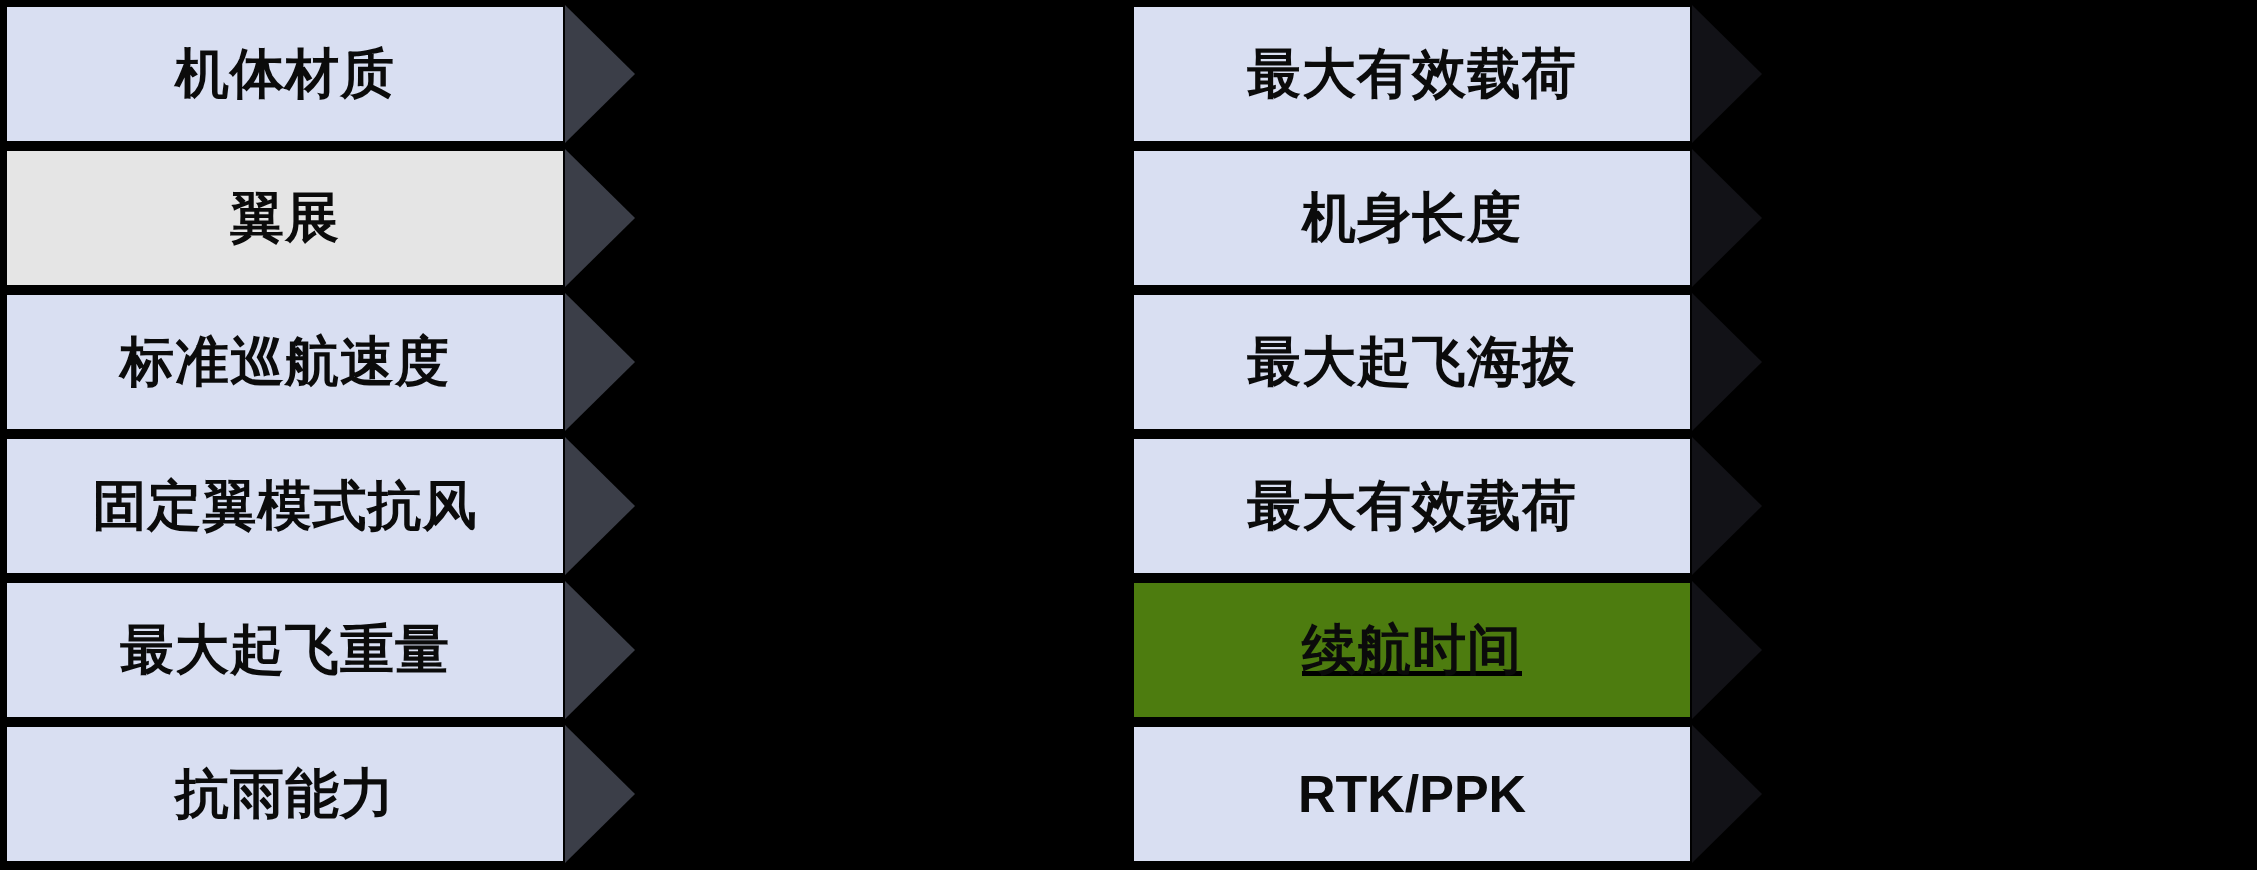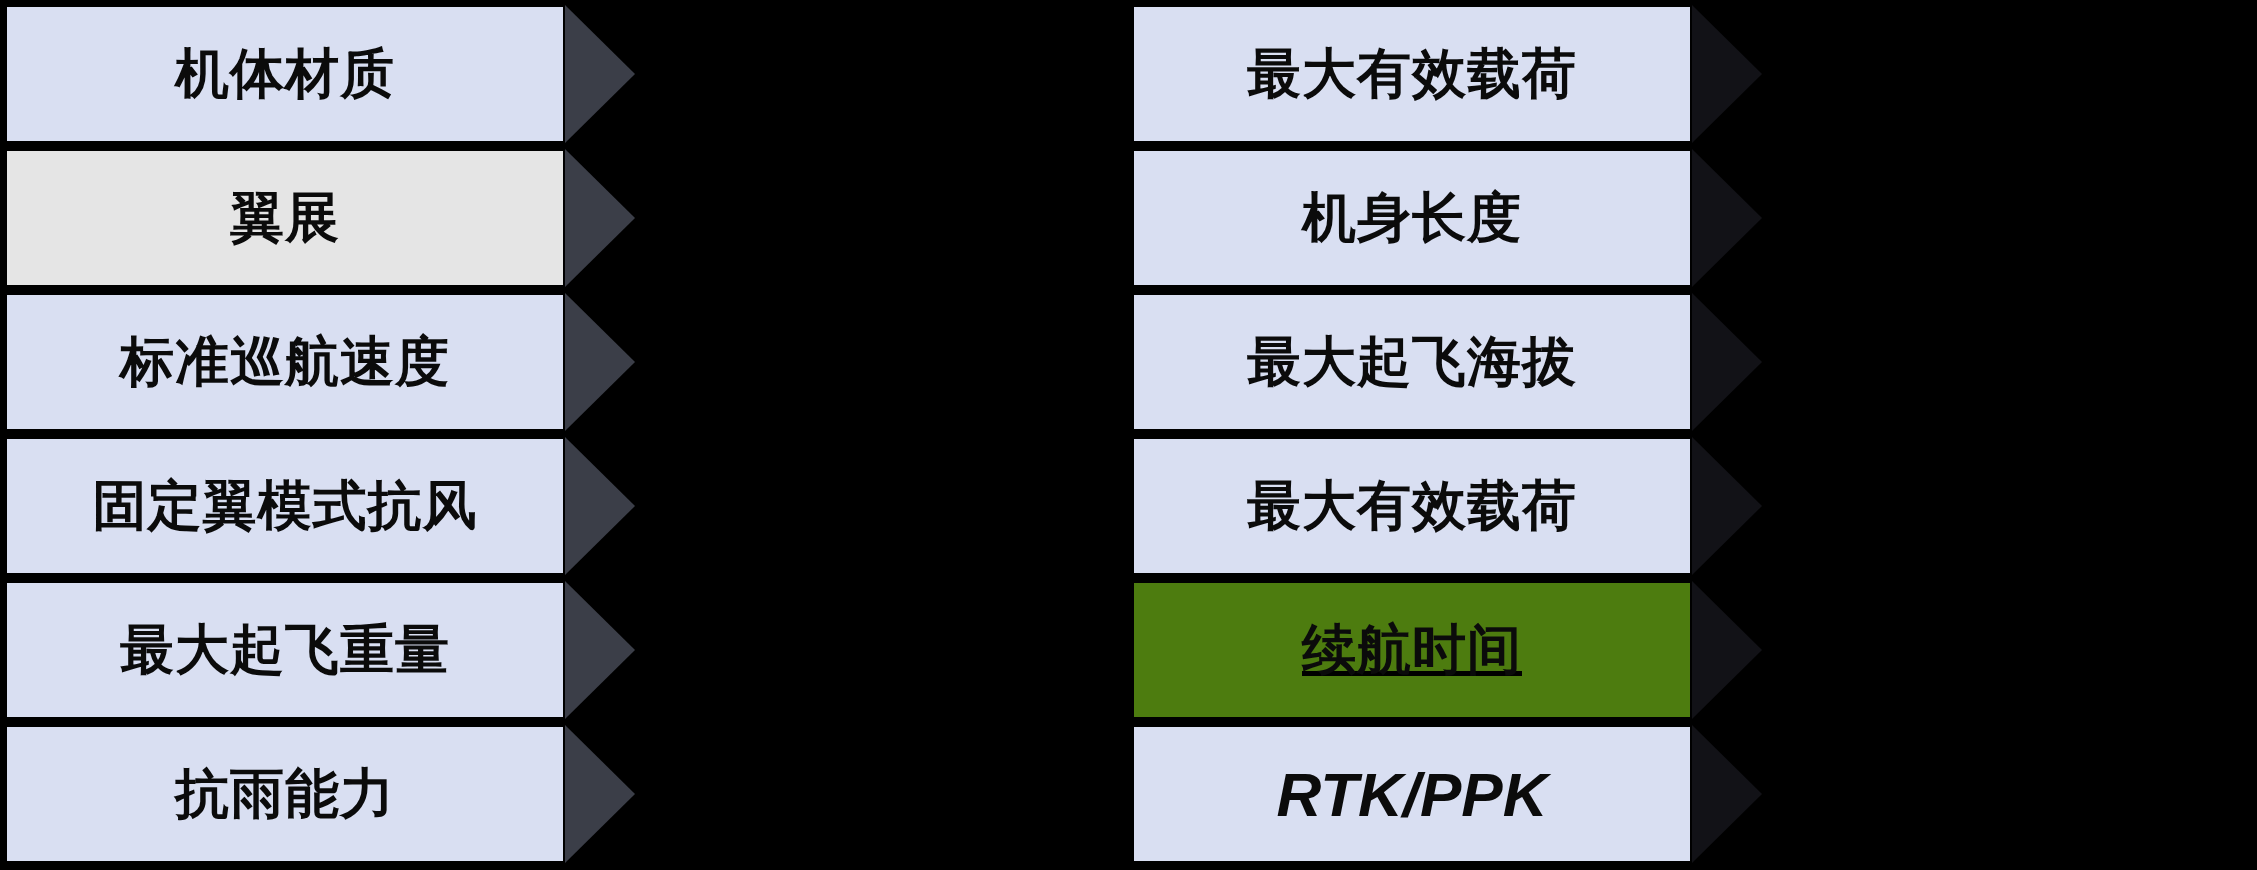--- a/index.html
+++ b/index.html
@@ -41,23 +41,22 @@
     justify-content: center;
   }
   .label {
     font-size: 54px;
     font-weight: 700;
     color: #0b0b0b;
     letter-spacing: 1px;
     white-space: nowrap;
   }
   .label.latin {
-    font-size: 62px;
+    font-size: 52px;
     letter-spacing: 0;
-    font-style: italic;
   }
   .arrow {
     width: 70px;
     height: 100%;
     flex: 0 0 70px;
     clip-path: polygon(0 0, 100% 50%, 0 100%);
   }
 </style>
 </head>
 <body>

